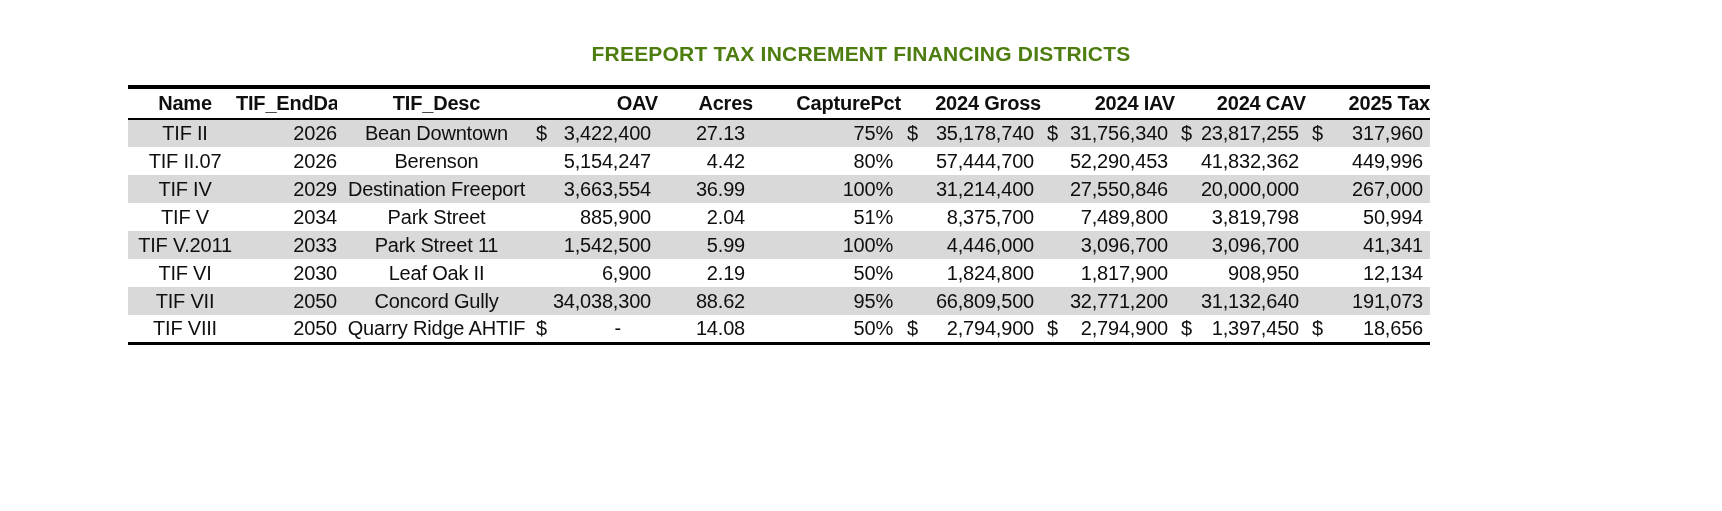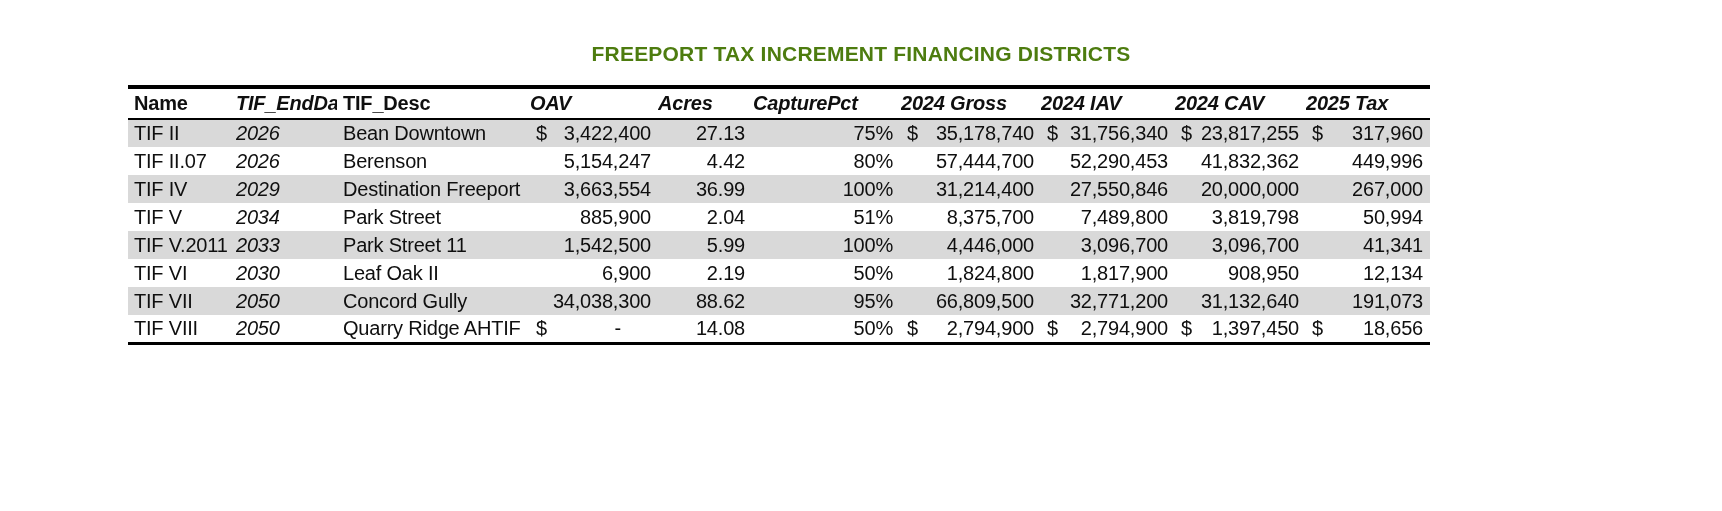--- a/index.html
+++ b/index.html
@@ -20,23 +20,23 @@
     font-size:20px;letter-spacing:-.2px;
   }
   thead tr{height:32px;}
   th{
     font-weight:bold;border-bottom:2.5px solid var(--border);
     white-space:nowrap;overflow:hidden;padding:0;
   }
   tbody tr{height:28px;border-radius:7px;}
   td{padding:0;white-space:nowrap;overflow:hidden;}
   tr.stripe td{background:var(--stripe);}
-  .al{text-align:left;padding-left:6px;}
+  .al{text-align:center;padding-left:6px;}
   .ar{text-align:right;padding-right:8px;}
-  .ac{text-align:left;font-style:italic;}
+  .ac{text-align:right;}
   .acct{
     display:flex;justify-content:space-between;align-items:baseline;
     padding-left:6px;padding-right:7px;
   }
   .acct .sym{min-width:13px;text-align:left;}
   .acct .val{}
   .acct .val.dash{padding-right:30px;}
 </style>
 </head>
 <body style="--stripe: #d9d9d9; --border: #000000;">

